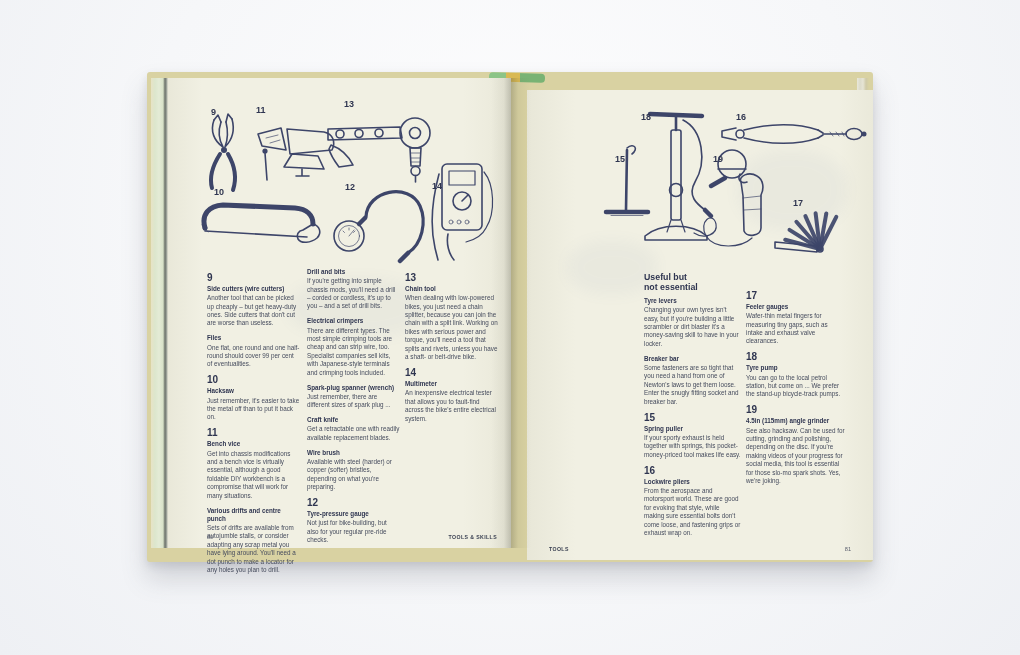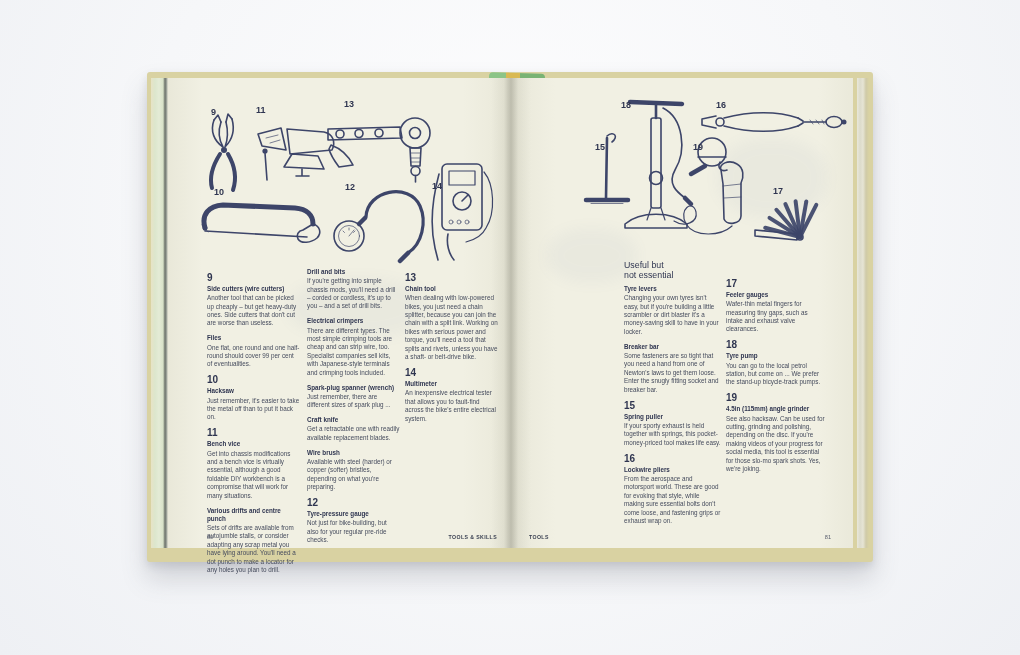--- a/index.html
+++ b/index.html
@@ -8,22 +8,22 @@
     background:radial-gradient(circle at 50% 32%, #fdfdfe 0%, #f6f7f9 55%, #eef0f4 100%);}
   .book{position:absolute;left:147px;top:72px;width:726px;height:490px;
     background:#d9d2a2;border-radius:3px;
     box-shadow:0 16px 26px rgba(80,85,100,.22), 0 4px 9px rgba(80,85,100,.14);}
   .headband{position:absolute;left:342px;top:1px;width:56px;height:9px;border-radius:4px;
     background:linear-gradient(90deg,#8cc487 0 30%, #d9b953 30% 55%, #79b374 55% 100%);
     transform:rotate(2deg);}
   .page{position:absolute;top:6px;height:470px;}
   .left-page{left:21px;width:343px;
     background:linear-gradient(90deg,#e9e8d9 0%,#f1f0e3 10%,#f1f0e3 86%,#e9e8d9 100%);}
-  .right-page{left:360px;width:346px;
-    background:linear-gradient(90deg,#e8e7d8 0%,#f1f0e3 14%,#f1f0e3 90%,#eae9da 100%);}
+  .right-page{left:380px;width:346px;
+    background:linear-gradient(90deg,#e8e7d8 0%,#f1f0e3 14%,#f1f0e3 90%,#eae9da 100%);margin-top:12px;}
   .edge-left{position:absolute;left:4px;top:6px;width:17px;height:470px;
     background:linear-gradient(90deg,#e7e3c6 0px,#dce6cd 4px,#e4ebd6 8px,#d8e2c8 12px,#6a7069 14px,#9aa097 15.5px,#e6e5d6 17px);}
   .edge-right{position:absolute;left:710px;top:6px;width:12px;height:470px;
     background:linear-gradient(90deg,#e9e8da 0px,#dcdbcb 3px,#e6e4d4 6px,#cfcaa8 9px,#d9d2a2 12px);}
   .gutter{position:absolute;left:344px;top:6px;width:40px;height:470px;pointer-events:none;
     background:linear-gradient(90deg,rgba(0,0,0,0) 0%,rgba(96,96,72,.08) 32%,rgba(66,66,50,.26) 50%,rgba(96,96,72,.08) 68%,rgba(0,0,0,0) 100%);}
   .ghost{position:absolute;background:#6a7a98;opacity:.055;filter:blur(7px);border-radius:45%;}
 
   .illus{position:absolute;pointer-events:none;}
   .illus path,.illus rect,.illus circle,.illus ellipse{
@@ -38,21 +38,21 @@
   .illus .thin2{stroke-width:1.2;}
   .illus .blade{stroke-width:4;opacity:.92;}
   .illus-num{position:absolute;font-weight:bold;font-size:9px;color:#2f3550;}
 
   .col{position:absolute;}
   .block{margin-bottom:6.5px;}
   .num{font-size:10px;font-weight:bold;color:#2f3550;margin:5px 0 1.5px 0;line-height:1.05;}
   .num:empty{display:none;margin:0;}
   .title{font-size:6.3px;font-weight:bold;color:#2f3550;margin-bottom:1px;line-height:1.3;}
   .body{font-size:6.3px;color:#454b5d;line-height:1.34;}
-  .section-heading{position:absolute;font-size:8.8px;font-weight:normal;color:#2f3550;
+  .section-heading{position:absolute;font-size:8.8px;font-weight:bold;color:#2f3550;
     line-height:1.18;white-space:pre-line;}
   .pagenum{position:absolute;font-size:5.6px;color:#5a5f6e;}
   .runhead{position:absolute;font-size:5.2px;font-weight:bold;letter-spacing:.4px;color:#3a4052;}
 </style>
 </head>
 <body>
 
 <div class="scene">
   <div class="book">
     <div class="headband"></div>

